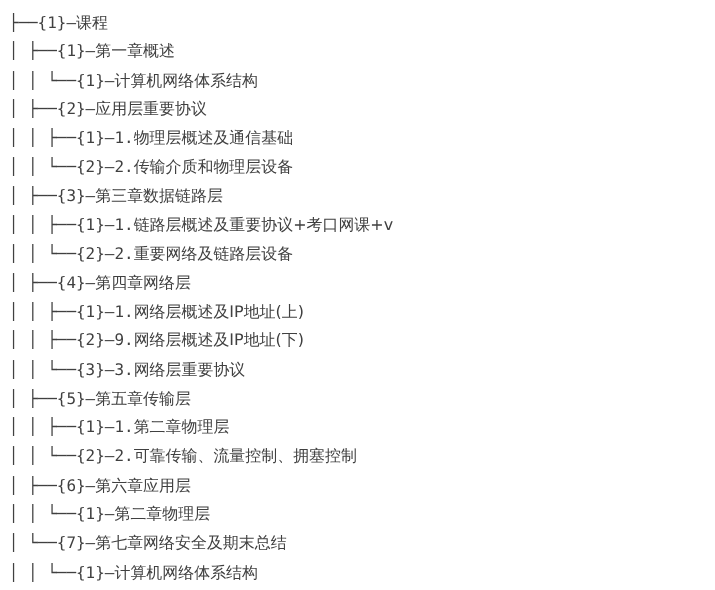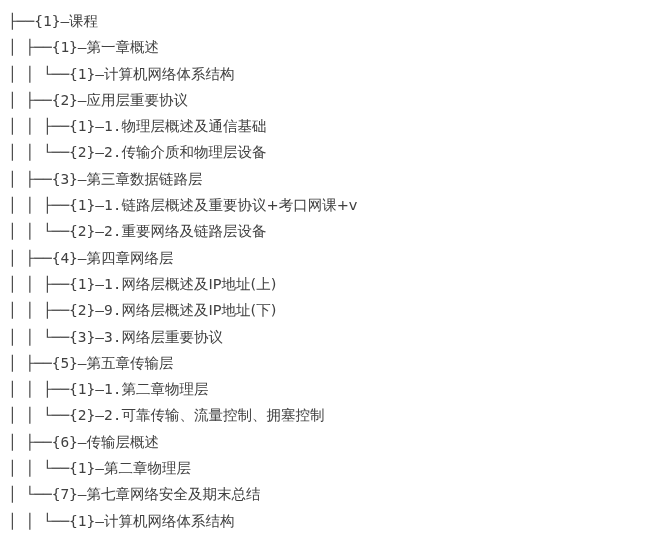--- a/index.html
+++ b/index.html
@@ -48,17 +48,17 @@
     <div class="row"><span class="prefix">│ ├──{3}–</span><span class="label">第三章数据链路层</span></div>
     <div class="row"><span class="prefix">│ │ ├──{1}–1.</span><span class="label">链路层概述及重要协议+考口网课+v</span></div>
     <div class="row"><span class="prefix">│ │ └──{2}–2.</span><span class="label">重要网络及链路层设备</span></div>
     <div class="row"><span class="prefix">│ ├──{4}–</span><span class="label">第四章网络层</span></div>
     <div class="row"><span class="prefix">│ │ ├──{1}–1.</span><span class="label">网络层概述及IP地址(上)</span></div>
     <div class="row"><span class="prefix">│ │ ├──{2}–9.</span><span class="label">网络层概述及IP地址(下)</span></div>
     <div class="row"><span class="prefix">│ │ └──{3}–3.</span><span class="label">网络层重要协议</span></div>
     <div class="row"><span class="prefix">│ ├──{5}–</span><span class="label">第五章传输层</span></div>
     <div class="row"><span class="prefix">│ │ ├──{1}–1.</span><span class="label">第二章物理层</span></div>
     <div class="row"><span class="prefix">│ │ └──{2}–2.</span><span class="label">可靠传输、流量控制、拥塞控制</span></div>
-    <div class="row"><span class="prefix">│ ├──{6}–</span><span class="label">传输层概述</span></div>
+    <div class="row"><span class="prefix">│ ├──{6}–</span><span class="label">第六章应用层</span></div>
     <div class="row"><span class="prefix">│ │ └──{1}–</span><span class="label">第二章物理层</span></div>
     <div class="row"><span class="prefix">│ └──{7}–</span><span class="label">第七章网络安全及期末总结</span></div>
     <div class="row"><span class="prefix">│ │ └──{1}–</span><span class="label">计算机网络体系结构</span></div>
   </div>
 
 </body></html>

